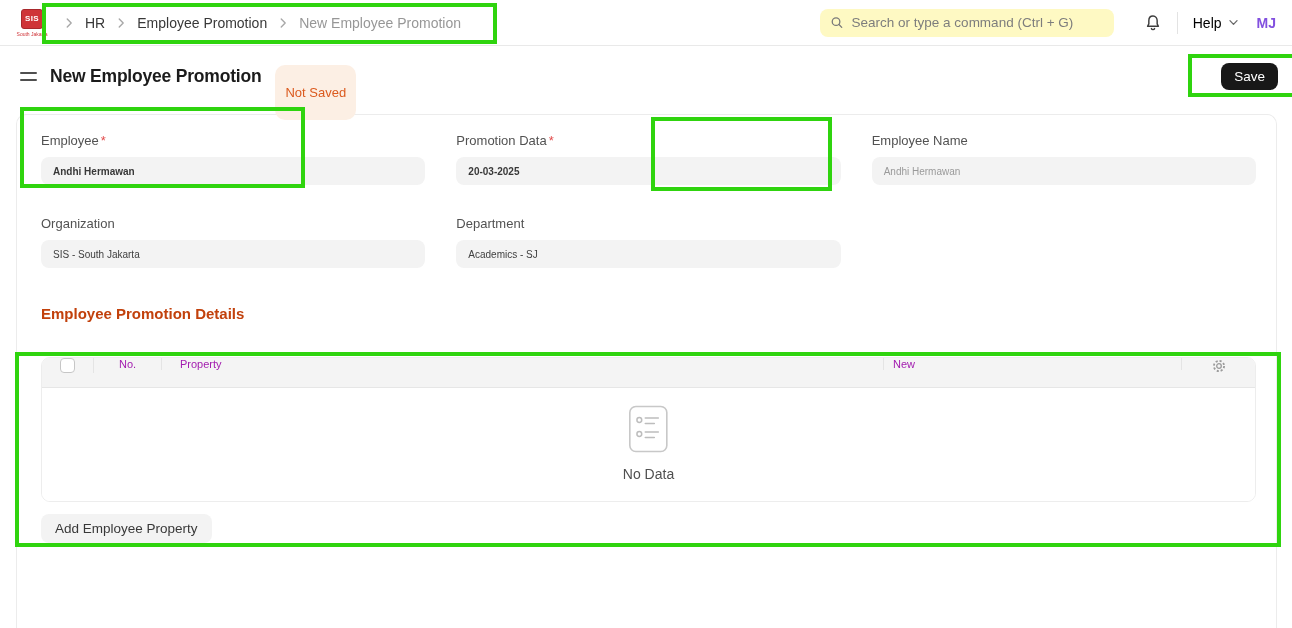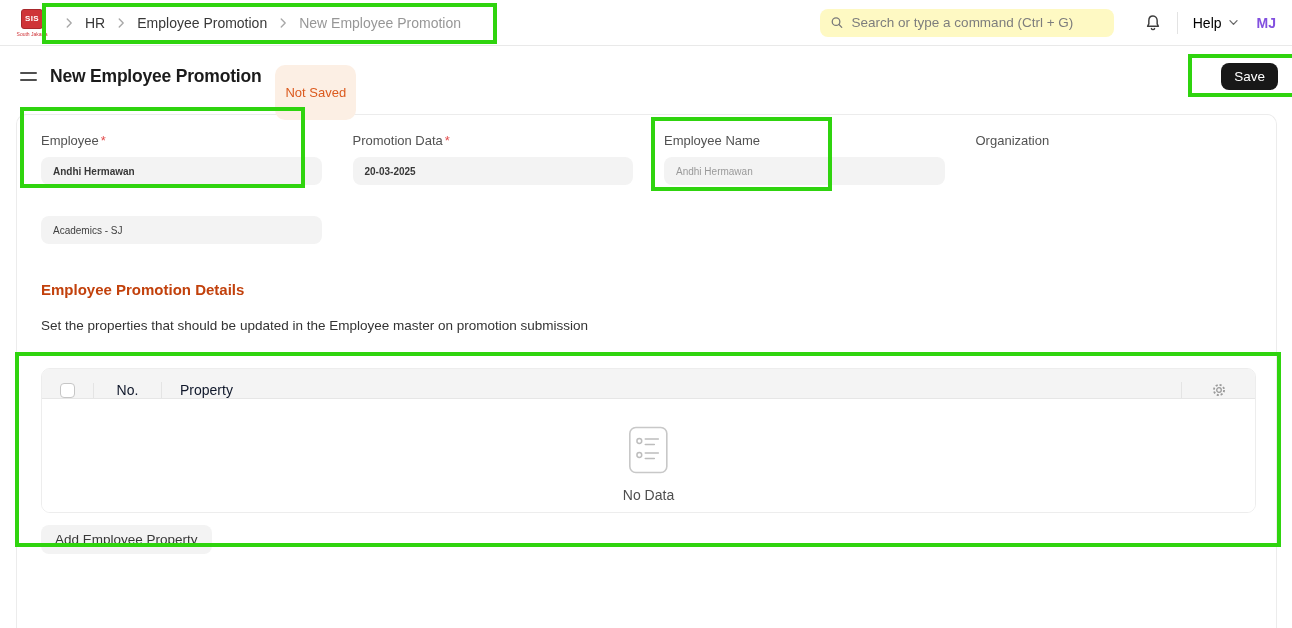--- a/index.html
+++ b/index.html
@@ -38,46 +38,46 @@
   .menu-icon i{display:block; height:2px; background:#4f4f4f; border-radius:1px;}
   .page-title{font-size:17.5px; font-weight:bold; color:#1b1b1b; letter-spacing:-.2px;}
   .badge{margin-left:14px; background:var(--badge-bg); color:var(--badge-text); font-size:13px;
     padding:20px 10px; border-radius:10px; white-space:nowrap;margin-top:32px;}
   .save-btn{margin-left:auto; background:var(--save-bg); color:#fff; border:none; border-radius:8px;
     padding:6px 13px; font-size:13.5px; font-family:inherit; font-weight:500; cursor:pointer;}
 
   
   .card{margin:8px 15px 0 16px; border:1px solid #ececec; border-bottom:none;
     border-radius:10px 10px 0 0; padding:18px 20px 0 24px; min-height:600px;}
-  .fields-grid{display:grid; grid-template-columns:1fr 1fr 1fr 1fr; column-gap:31px; row-gap:20px;gap:31px;}
+  .fields-grid{display:grid; grid-template-columns:1fr 1fr 1fr; column-gap:31px; row-gap:20px;gap:31px;}
   .field-label{font-size:13px; color:#525252; margin-bottom:9px; height:15px;}
   .req{color:#e24c4c; margin-left:2px;}
   .control{height:28px; background:#f3f3f3; border-radius:8px; display:flex; align-items:center;
     padding:0 12px; font-size:10px; color:#404040; cursor:text;}
   .control.bold{font-weight:bold; color:#383838;}
   .control.readonly{color:#9a9a9a; cursor:default;}
 
   
   .section{margin-top:37px;}
   .section-title{font-size:15px; font-weight:bold; color:#c2410c;}
   .section-desc{margin-top:20px; font-size:13.5px; color:#333;}
   .grid-table{margin-top:35px; border:1px solid #ededed; border-radius:9px; overflow:hidden;}
-  .grid-header{height:30px; background:#f4f4f4; display:flex; align-items:flex-end;
-    border-bottom:1px solid #e6e6e6; font-size:14px; color:#0f172a;}
+  .grid-header{height:30px; background:#f4f4f4; display:flex; align-items:flex-start;
+    border-bottom:1px solid #e6e6e6; font-size:11px; color:#a21caf;}
   .gh-cell{display:flex; align-items:center; border-right:1px solid #e4e4e4;}
   .gh-cell:last-child{border-right:none;}
   .c-check{width:52px; justify-content:center;}
   .c-no{width:68px; justify-content:center;}
   .c-prop{flex:1; padding-left:18px;}
   .c-cur{width:307px; padding-left:17px;}
   .c-new{width:298px; padding-left:9px;}
   .c-gear{width:73px; justify-content:center; cursor:pointer;}
   .checkbox{width:15px; height:15px; border:1.5px solid #c6c6c6; border-radius:4px; background:#fff; cursor:pointer;}
   .grid-body{height:113px; position:relative; background:#fff;}
-  .empty-state{position:absolute; left:50%; top:27px; transform:translateX(-50%); text-align:center;}
+  .empty-state{position:absolute; left:50%; top:17px; transform:translateX(-50%); text-align:center;}
   .empty-icon{display:inline-block;}
   .empty-text{margin-top:9px; font-size:14px; color:#4f4f4f;}
   .add-btn{margin-top:12px; display:inline-block; background:#f3f3f3; border:none; border-radius:8px;
     padding:7px 14px; font-size:13.5px; color:#383838; font-family:inherit; cursor:pointer;}
 
   
   .annot{position:absolute; border:4px solid var(--annotation); pointer-events:none; z-index:20;}
   .annot-breadcrumb{left:42px; top:3px; width:455px; height:41px;}
   .annot-save{left:1188px; top:54px; width:110px; height:43px;}
   .annot-employee{left:20px; top:107px; width:285px; height:81px;}
@@ -156,40 +156,42 @@
         <div class="control bold">20-03-2025</div>
       </div>
 
       <div>
         <div class="field-label">Employee Name</div>
         <div class="control readonly">Andhi Hermawan</div>
       </div>
 
       <div>
         <div class="field-label">Organization</div>
-      </div>
-
-      <div>
+        <div class="control">SIS - South Jakarta</div>
+      </div>
+
+      <div>
+        <div class="field-label">Department</div>
         <div class="control">Academics - SJ</div>
       </div>
 
       <div></div>
     </div>
 
     <div class="section">
       <div class="section-title">Employee Promotion Details</div>
-      <div class="section-desc">Set the properties that should be updated in the Employee master on promotion submission</div>
 
       <div class="grid-table">
         <div class="grid-header">
           <div class="gh-cell c-check">
             <div class="checkbox"></div>
           </div>
           <div class="gh-cell c-no">No.</div>
           <div class="gh-cell c-prop">Property</div>
+          <div class="gh-cell c-new">New</div>
           <div class="gh-cell c-gear">
             <svg width="16" height="16" viewBox="0 0 16 16">
                 <circle cx="8" cy="8" r="2.3" stroke="#9a9a9a" stroke-width="1.3" fill="none"></circle>
                 <circle cx="8" cy="8" r="5.1" stroke="#9a9a9a" stroke-width="1.8" fill="none" stroke-dasharray="2.1 1.9"></circle>
               </svg>
           </div>
         </div>
         <div class="grid-body">
           <div class="empty-state">
             <svg class="empty-icon" width="40" height="48" viewBox="0 0 40 48">

